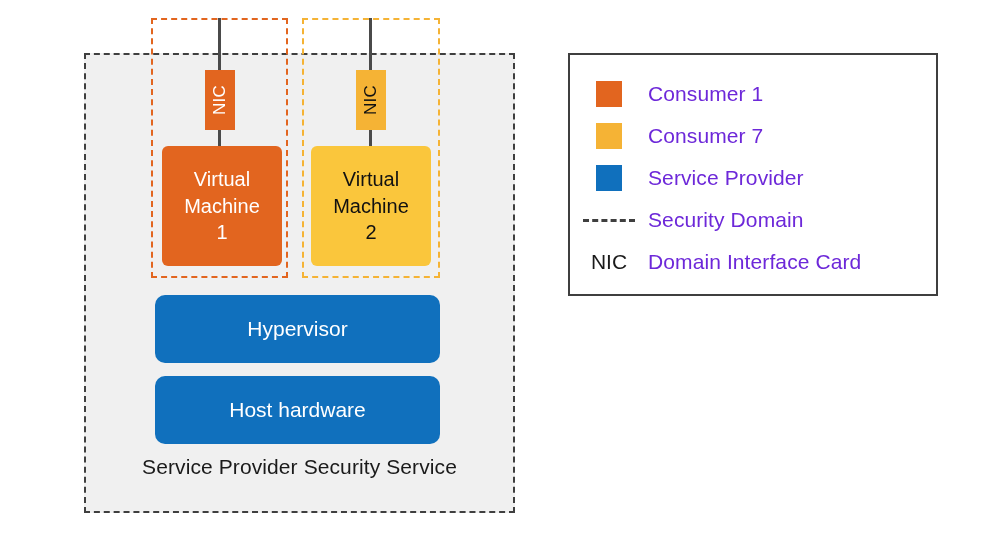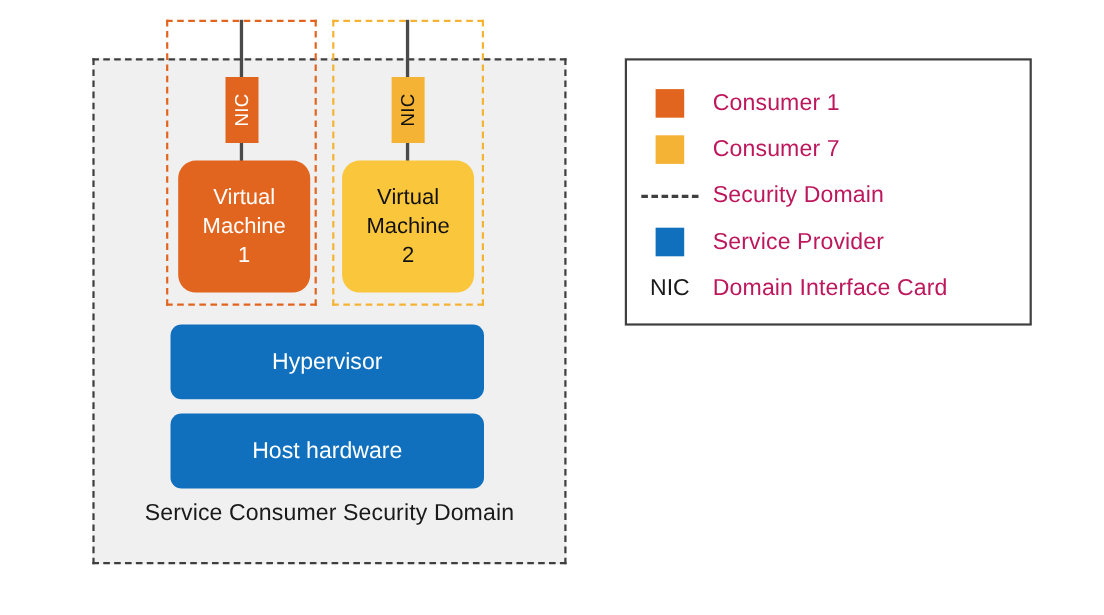--- a/index.html
+++ b/index.html
@@ -80,21 +80,21 @@
     font-size: 17px;
     white-space: nowrap;
     letter-spacing: 0.3px;
   }
   .nic-box.n1 .nic-text { color: #ffffff; }
   .nic-box.n2 .nic-text { color: #111111; }
 
   .vm-box {
     position: absolute;
     width: 120px; height: 120px;
-    border-radius: 16px;
+    border-radius: 6px;
     display: flex;
     flex-direction: column;
     align-items: center;
     justify-content: center;
     font-size: 20px;
     line-height: 1.33;
     text-align: center;
   }
   .vm-box.vm1 { left: 162px; top: 146px; background: #e2651f; color: #ffffff; }
   .vm-box.vm2 { left: 311px; top: 146px; background: #fac63c; color: #111111; }
@@ -142,32 +142,32 @@
   .dash-sample {
     width: 52px; height: 0;
     border-top: 3px dashed #3f3f3f;
   }
   .nic-abbrev {
     font-size: 21px;
     color: #1a1a1a;
   }
   .legend-label {
     font-size: 21px;
-    color: #be185d;
+    color: #6d28d9;
     white-space: nowrap;
     letter-spacing: 0.1px;
   }
 </style>
 </head>
 <body>
 
 <div id="diagram">
 
   <div class="sp-domain">
-    <div class="sp-domain-label">Service Consumer Security Domain</div>
+    <div class="sp-domain-label">Service Provider Security Service</div>
   </div>
 
   <div class="consumer-domain c1"></div>
 
   <div class="consumer-domain c2"></div>
 
   <div class="nic-wire w1"></div>
   <div class="nic-wire w2"></div>
 
   <div class="nic-box n1">
@@ -208,32 +208,32 @@
 
   <div class="legend-row">
     <span class="legend-marker">
       <span class="swatch" style="background:#f5b335"></span>
     </span>
     <span class="legend-label">Consumer 7</span>
   </div>
 
   <div class="legend-row">
     <span class="legend-marker">
+      <span class="swatch" style="background:#1070bd"></span>
+    </span>
+    <span class="legend-label">Service Provider</span>
+  </div>
+
+  <div class="legend-row">
+    <span class="legend-marker">
       <span class="dash-sample"></span>
     </span>
     <span class="legend-label">Security Domain</span>
   </div>
 
   <div class="legend-row">
     <span class="legend-marker">
-      <span class="swatch" style="background:#1070bd"></span>
-    </span>
-    <span class="legend-label">Service Provider</span>
-  </div>
-
-  <div class="legend-row">
-    <span class="legend-marker">
       <span class="nic-abbrev">NIC</span>
     </span>
     <span class="legend-label">Domain Interface Card</span>
   </div>
 
 </div>
 
 </body></html>

